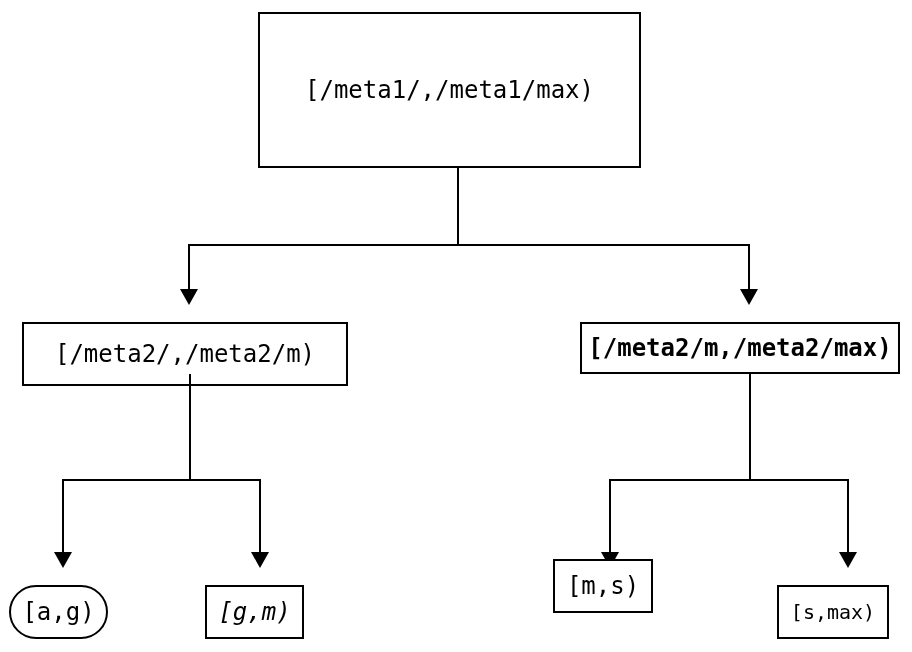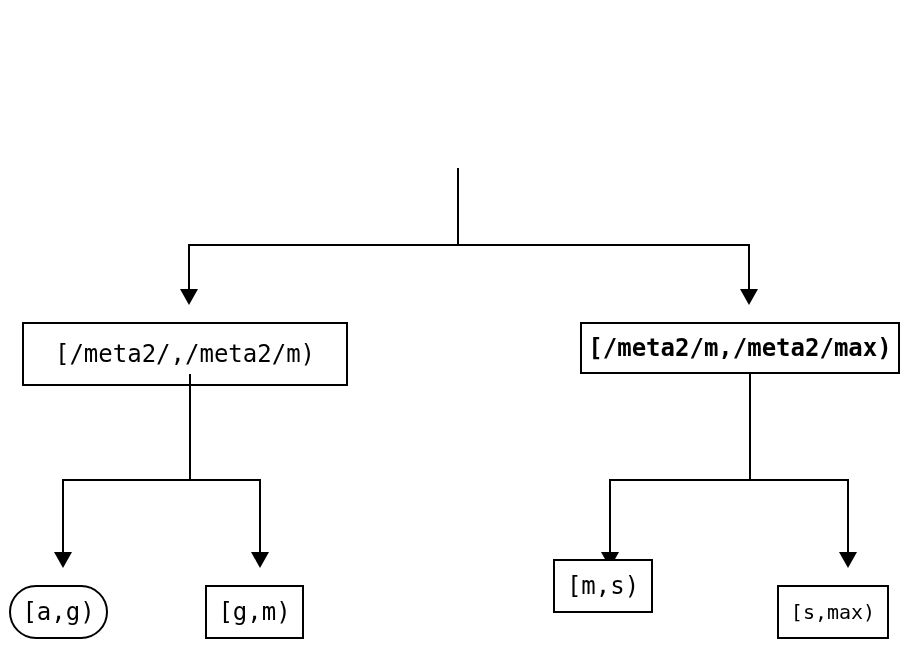--- a/index.html
+++ b/index.html
@@ -62,20 +62,21 @@
     height: 54px;
     font-size: 24px;
     border-radius: 27px;
   }
   #node-leaf-gm {
     left: 205px;
     top: 585px;
     width: 99px;
     height: 54px;
     font-size: 24px;
+    font-style: italic;
   }
   #node-leaf-ms {
     left: 553px;
     top: 559px;
     width: 100px;
     height: 54px;
     font-size: 24px;
   }
   #node-leaf-smax {
     left: 777px;
@@ -97,20 +98,23 @@
     border-left: 9px solid transparent;
     border-right: 9px solid transparent;
     border-top: 16px solid #000000;
   }
 </style>
 </head>
 <body>
 
 <div id="canvas">
 
+  <div class="node" id="node-root">
+    <span class="node-label">[/meta1/,/meta1/max)</span>
+  </div>
 
   <div class="edge-v" style="left:457px; top:168px; height:78px;"></div>
   <div class="edge-h" style="left:188px; top:244px; width:562px;"></div>
   <div class="edge-v" style="left:188px; top:244px; height:45px;"></div>
   <div class="arrowhead" style="left:180px; top:289px;"></div>
   <div class="edge-v" style="left:748px; top:244px; height:45px;"></div>
   <div class="arrowhead" style="left:740px; top:289px;"></div>
 
   <div class="node" id="node-meta2-lower">
     <span class="node-label">[/meta2/,/meta2/m)</span>

